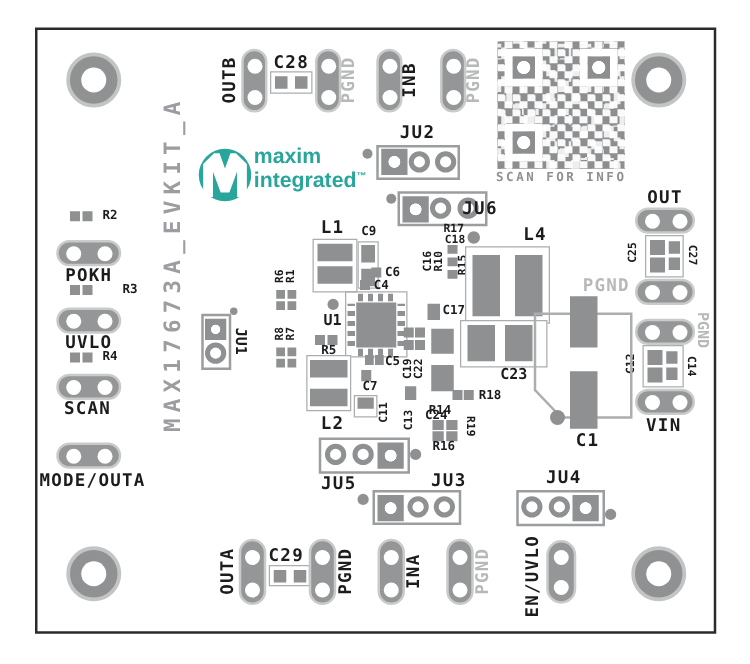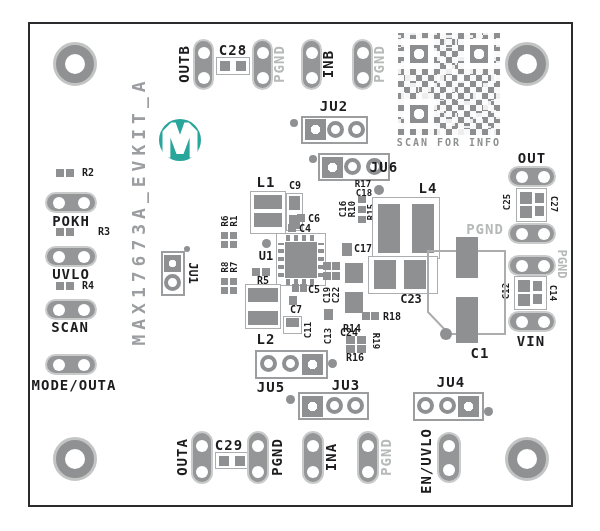--- a/index.html
+++ b/index.html
@@ -78,20 +78,24 @@
       <div class="mhole"></div>
     </div>
 
   <div class="lbl v title" style="left:139px;top:211px">MAX17673A_EVKIT_A</div>
 
   <div class="logoc">
     <svg width="42" height="42" viewBox="-12 -12 24 24">
       <path d="M-10,10 L-10,-5 L-5,-10 L-2.5,-10 L0,-3 L2.5,-10 L5,-10 L10,-5 L10,10 L5.5,10 L5.5,-1.5 L2,8 L-2,8 L-5.5,-1.5 L-5.5,10 Z" fill="#fff"></path>
     </svg>
   </div>
+  <div class="logotxt">
+    <span style="display:block">maxim</span>
+    <span style="display:block"><span>integrated</span><span class="tm">™</span></span>
+  </div>
 
   <div class="qr">
     <div class="qf" style="left:6px;top:6px"></div>
     <div class="qf" style="left:66px;top:6px"></div>
     <div class="qf" style="left:6px;top:66px"></div>
   </div>
   <div class="lbl" style="left:449px;top:143px;font-size:10px;letter-spacing:2px;color:#8e9092">SCAN FOR INFO</div>
 
   <div class="lbl v s14" style="left:184px;top:64px">OUTB</div>
   <div class="tp" style="left:193px;top:39px;width:21px;height:51px">
@@ -319,30 +323,30 @@
     <div class="hole" style="left:28px;top:2.5px"></div>
   </div>
   <div class="lbl s14" style="left:531px;top:341px">VIN</div>
 
   <svg style="position:absolute;left:426px;top:249px" width="82" height="88">
     <polygon points="2,2 79,2 79,85 23,85 2,63" fill="none" stroke="#abadae" stroke-width="2"></polygon>
   </svg>
   <div class="pad" style="left:456px;top:237px;width:22px;height:41px"></div>
   <div class="pad" style="left:456px;top:297px;width:22px;height:46px"></div>
   <div class="dot" style="left:440px;top:328px;width:12px;height:12px"></div>
-  <div class="lbl s14" style="left:480px;top:353px">C1</div>
+  <div class="lbl s14" style="left:470px;top:353px">C1</div>
 
   <div class="jrect" style="left:255px;top:350px;width:73px;height:29px"></div>
   <div class="jhole" style="left:260px;top:355px"></div>
   <div class="jhole" style="left:282px;top:355px"></div>
   <div class="jsq" style="left:302px;top:354px"></div>
   <div class="dot" style="left:328px;top:359px;width:9px;height:9px"></div>
   <div class="lbl s14" style="left:271px;top:387px">JU5</div>
 
-  <div class="lbl s14" style="left:346px;top:385px">JU3</div>
+  <div class="lbl s14" style="left:359px;top:385px">JU3</div>
   <div class="dot" style="left:286px;top:395px;width:9px;height:9px"></div>
   <div class="jrect" style="left:298px;top:392px;width:71px;height:28px"></div>
   <div class="jsq" style="left:302px;top:396px"></div>
   <div class="jhole" style="left:326px;top:397px"></div>
   <div class="jhole" style="left:347px;top:397px"></div>
 
   <div class="lbl s14" style="left:451px;top:382px">JU4</div>
   <div class="jrect" style="left:413px;top:392px;width:71px;height:29px"></div>
   <div class="jhole" style="left:417px;top:397px"></div>
   <div class="jhole" style="left:439px;top:397px"></div>

